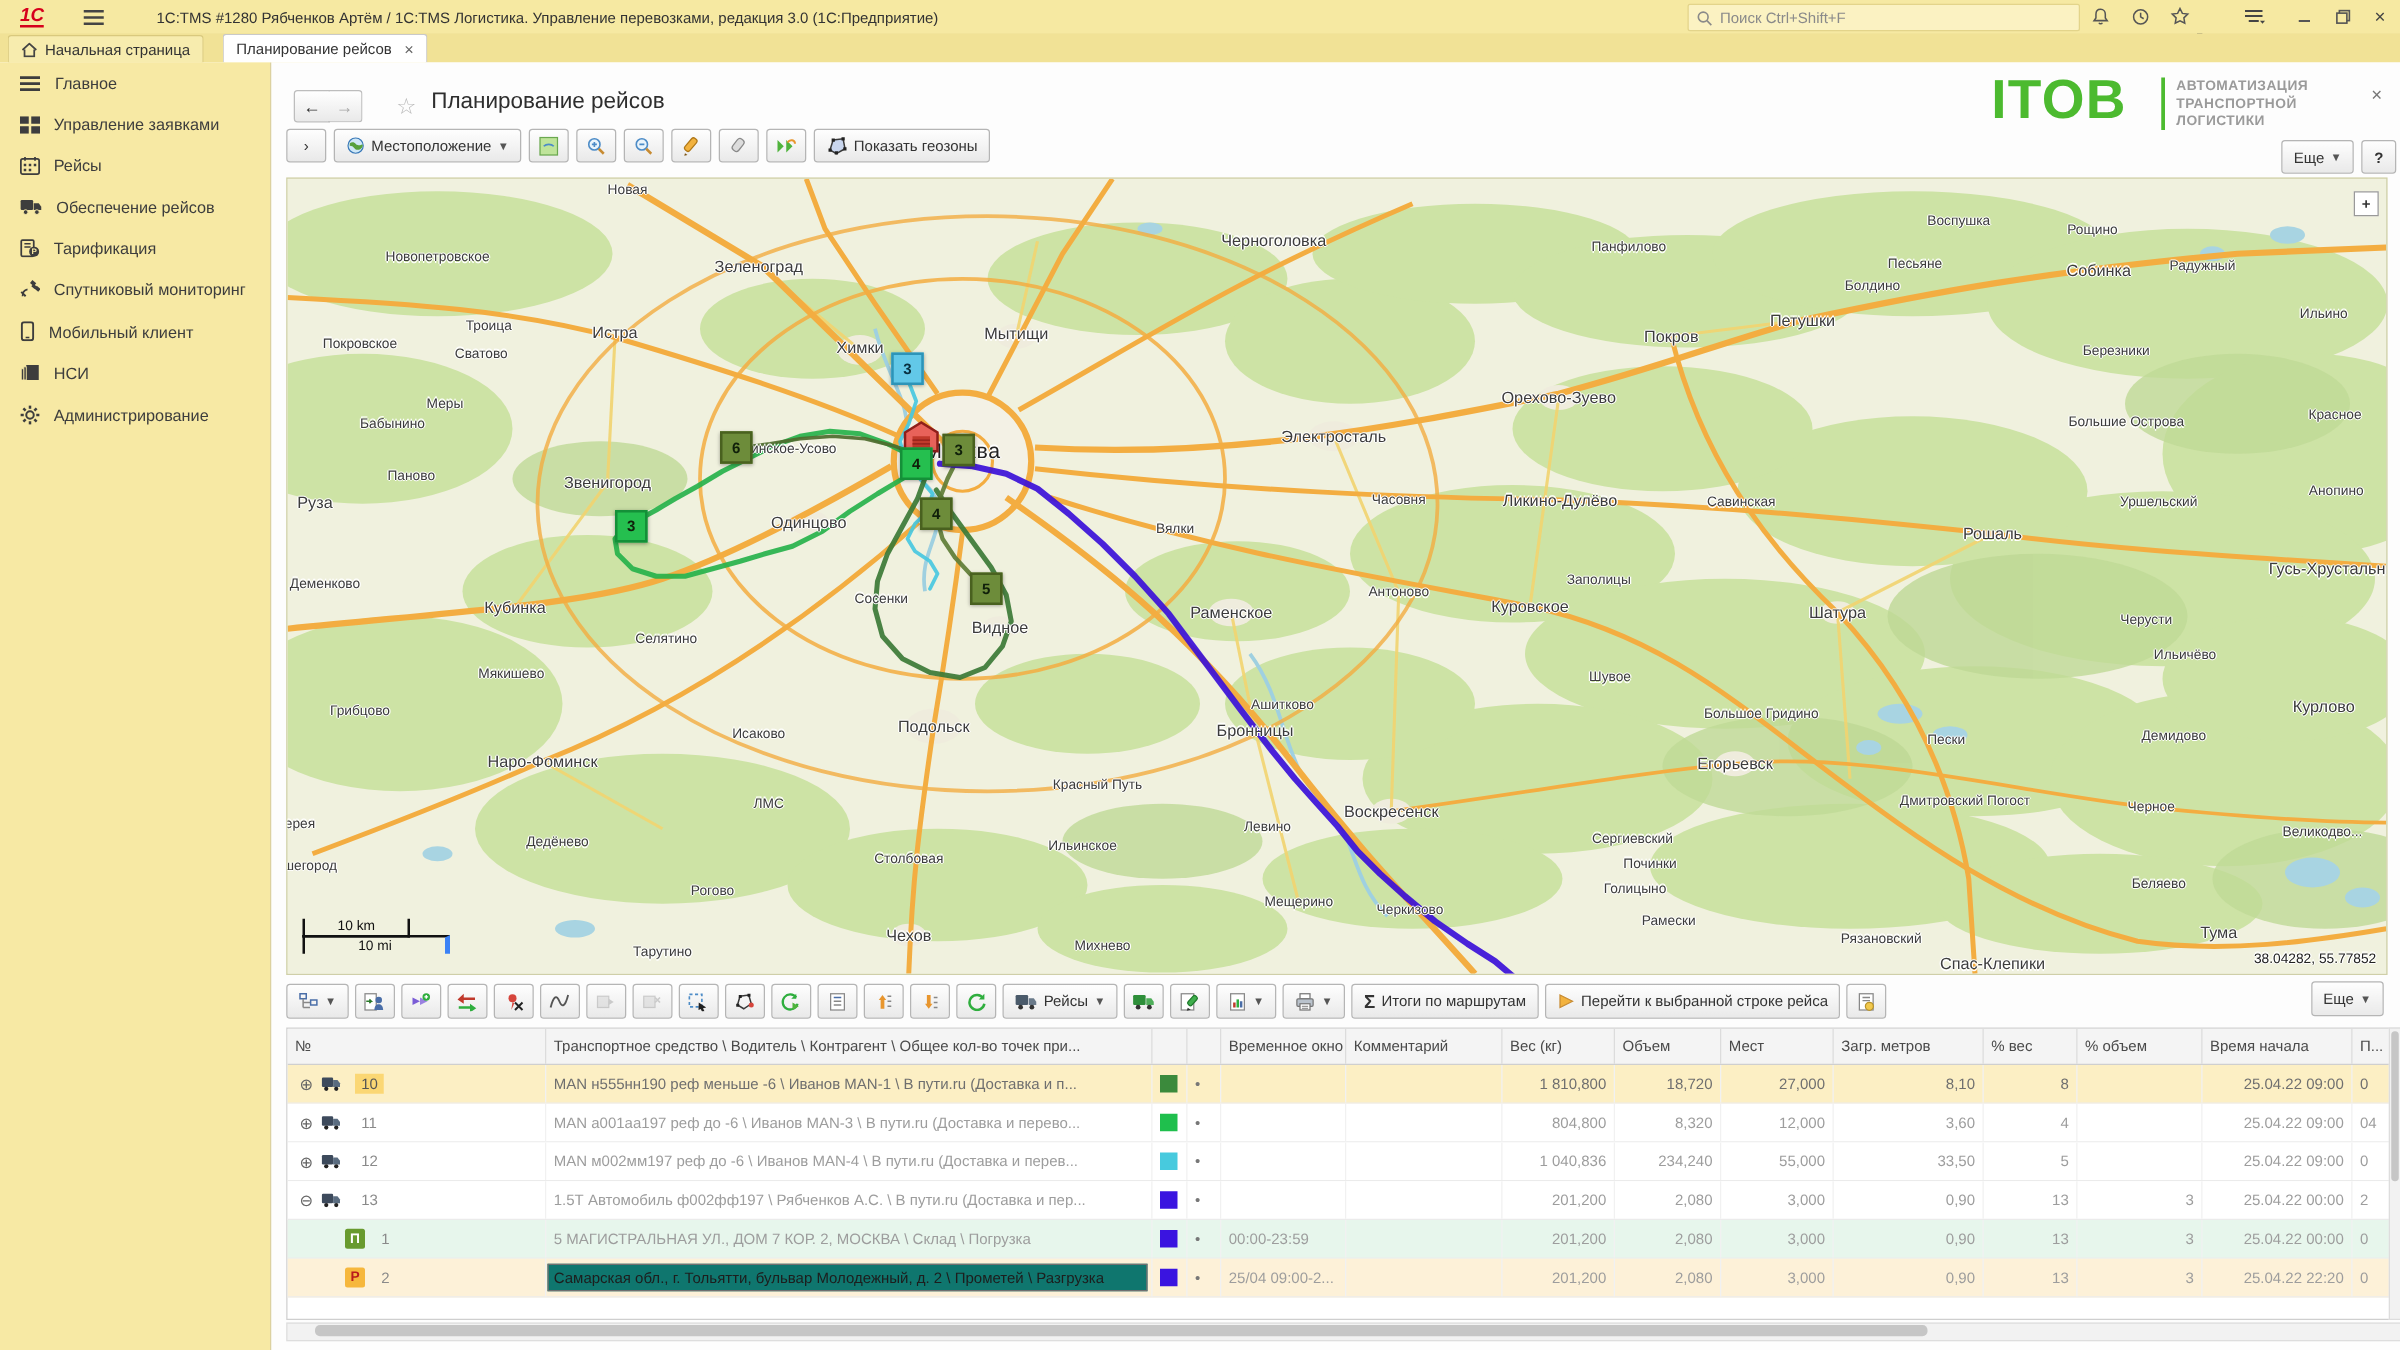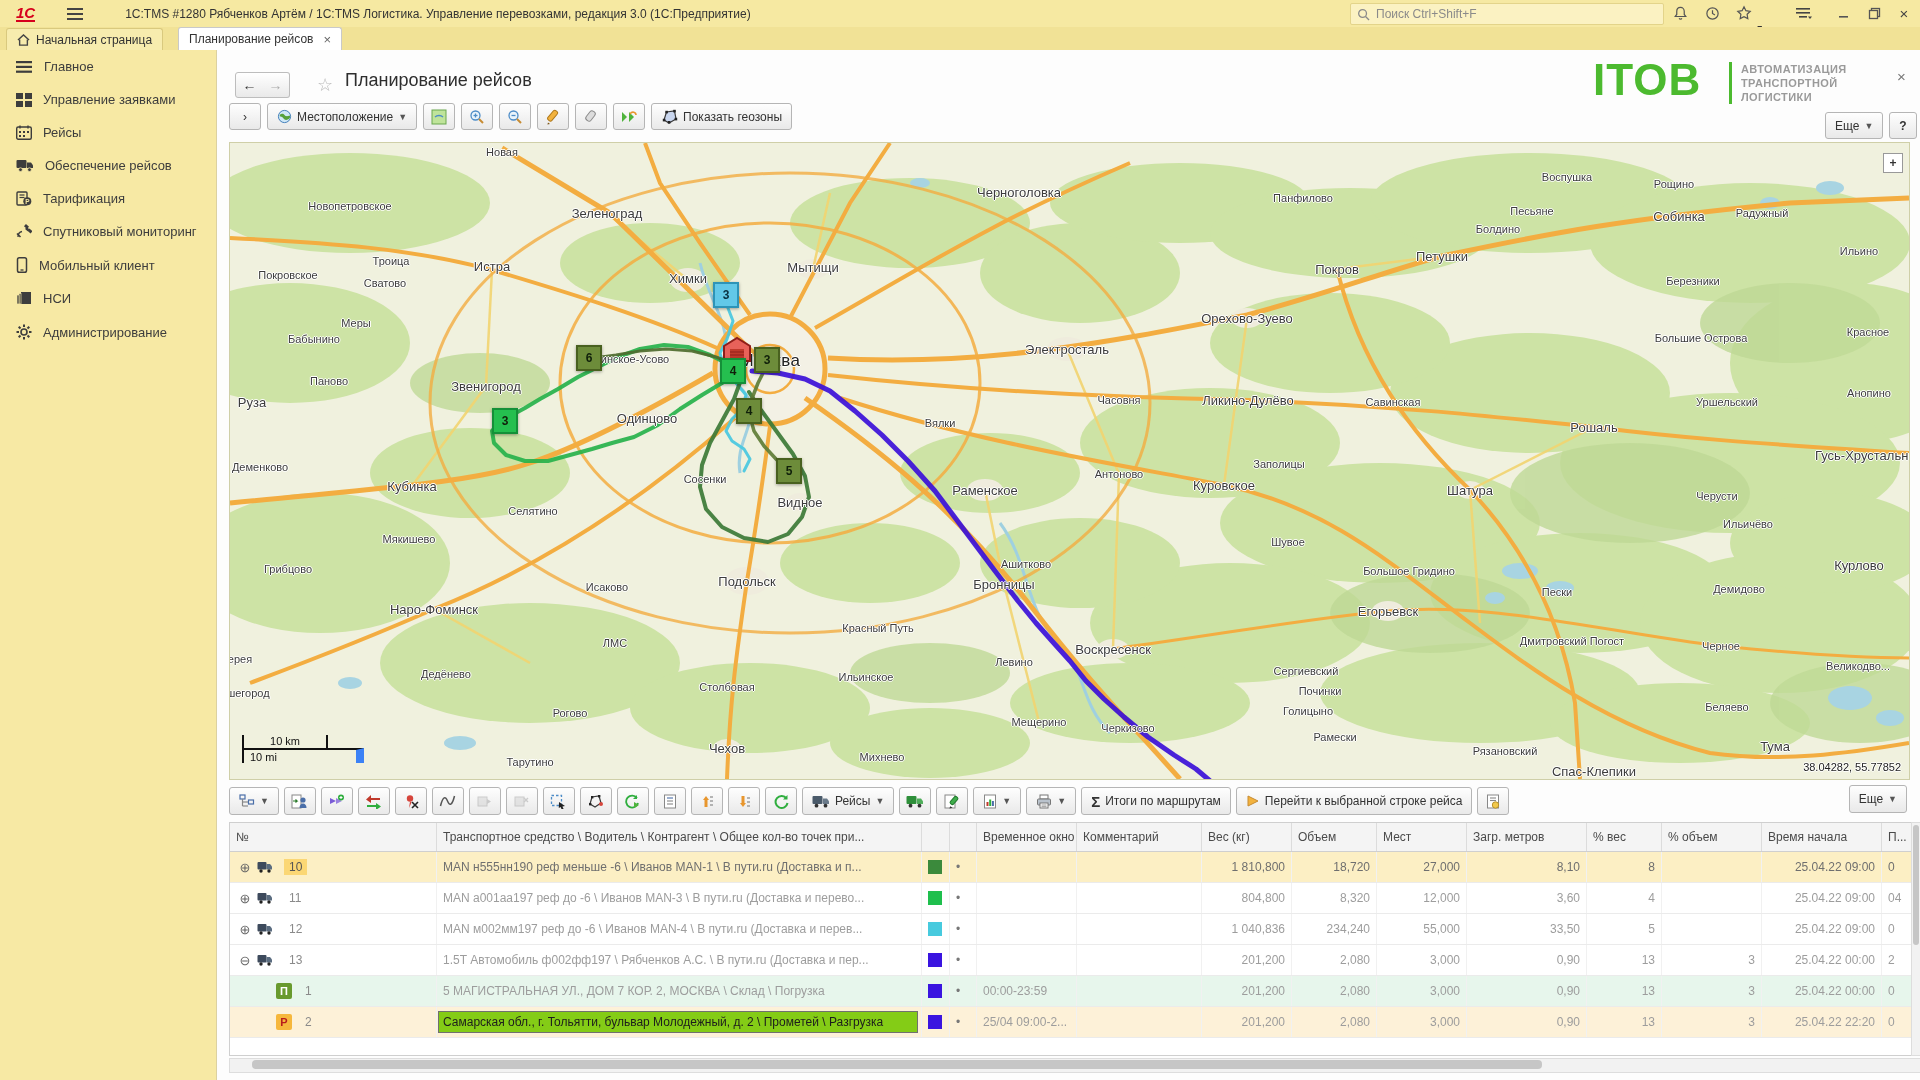--- a/index.html
+++ b/index.html
@@ -62,22 +62,22 @@
   .mk{position:absolute;width:22px;height:22px;transform:translate(-50%,-50%);display:flex;
       align-items:center;justify-content:center;font-weight:bold;font-size:12px;color:#10200a;
       box-shadow:0 1px 3px rgba(0,0,0,.35);}
   .mk.olive{background:#6d8c3a;border:2px solid #49611f;}
   .mk.green{background:#25bf4f;border:2px solid #149038;}
   .mk.blue{background:#62c8e8;border:2px solid #2d94b8;color:#093040;}
   .depot{position:absolute;transform:translate(-50%,-60%);}
   .scalebar{position:absolute;left:12px;bottom:16px;font-size:11px;color:#111;}
   .scalebar .l1{border-left:2px solid #111;border-right:2px solid #111;border-bottom:2px solid #111;
                 width:70px;padding:0 6px 1px;text-align:center;}
-  .scalebar .l2{border-left:2px solid #111;border-right:8px solid #3b82f6;border-top:2px solid #111;
-                width:100px;padding:1px 6px 0;margin-top:-2px;}
+  .scalebar .l2{border-left:2px solid #111;border-right:4px solid #3b82f6;border-top:2px solid #111;
+                width:100px;padding:1px 6px 0;text-align:center;margin-top:-2px;}
   .coords{position:absolute;right:8px;bottom:6px;font-size:11px;color:#222;
           text-shadow:1px 0 0 #fff,-1px 0 0 #fff,0 1px 0 #fff,0 -1px 0 #fff;}
   .zoomplus{position:absolute;right:6px;top:10px;width:18px;height:18px;background:#fff;
             border:1px solid #999;display:flex;align-items:center;justify-content:center;
             font-weight:bold;color:#333;}
   
   .grid-toolbar{position:absolute;left:12px;top:735px;width:1692px;height:32px;display:flex;gap:5px;align-items:center;}
   .grid-toolbar .btn{height:26px;}
   .more-grid{position:absolute;right:14px;top:0;}
   
@@ -93,21 +93,21 @@
   .gc.num-r{justify-content:flex-end;}
   .grow.sel .gc{color:#6f6f6f;}
   .exp{width:18px;text-align:center;color:#666;font-size:13px;flex:0 0 auto;}
   .trk{width:22px;display:flex;justify-content:center;flex:0 0 auto;}
   .sp{width:22px;flex:0 0 auto;}
   .ltr{width:16px;height:16px;flex:0 0 auto;display:flex;align-items:center;justify-content:center;
        font-weight:bold;font-size:11px;border-radius:2px;}
   .num{margin-left:8px;color:#8a8a8a;padding:1px 5px;}
   .numsel{background:#fbd774;color:#555;}
   .sw{width:14px;height:14px;display:block;}
-  .editbox{display:block;width:calc(100% - 2px);border:1px solid #707070;background:#84cc16;
+  .editbox{display:block;width:calc(100% - 2px);border:1px solid #707070;background:#0f766e;
            color:#1d1d1d;padding:3px 4px;box-sizing:border-box;white-space:nowrap;overflow:hidden;}
   
   .hscroll{position:absolute;left:12px;top:1008px;width:1692px;height:13px;background:#f2f2f2;border:1px solid #ddd;}
   .hthumb{position:absolute;left:22px;top:1px;width:1290px;height:9px;background:#c6c6c6;border-radius:4px;}
   .vscroll{position:absolute;left:1694px;top:772px;width:10px;height:232px;background:#f2f2f2;border:1px solid #ddd;}
   .vthumb{position:absolute;left:1px;top:2px;width:6px;height:120px;background:#c6c6c6;border-radius:3px;}
 </style>
 </head>
 <body>
 

